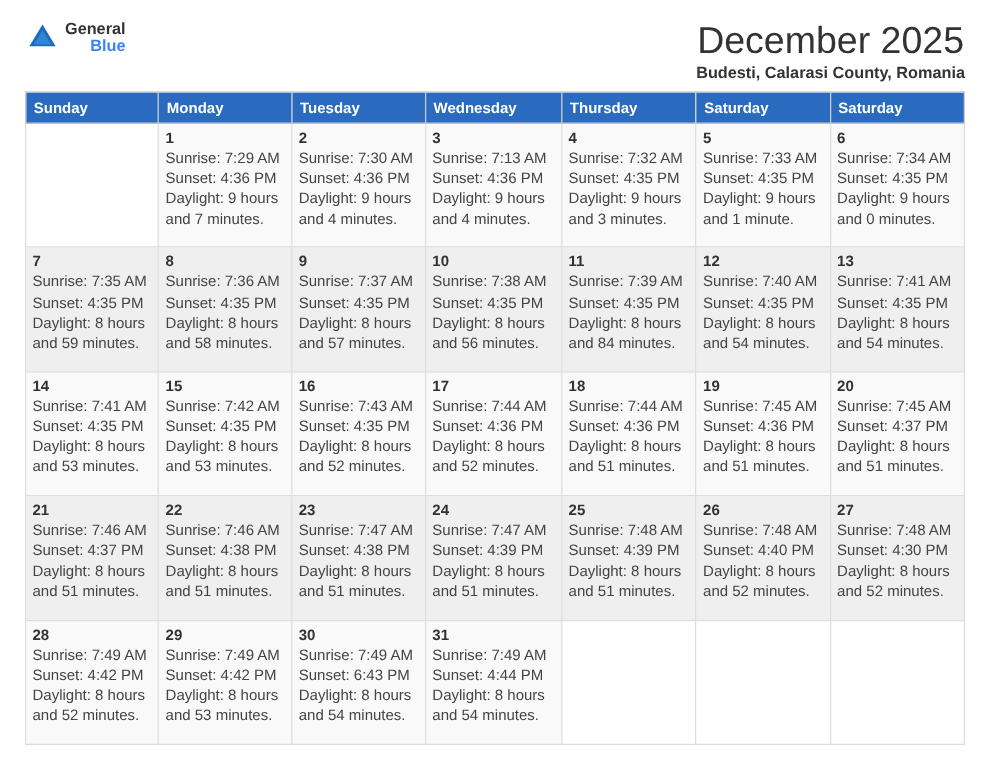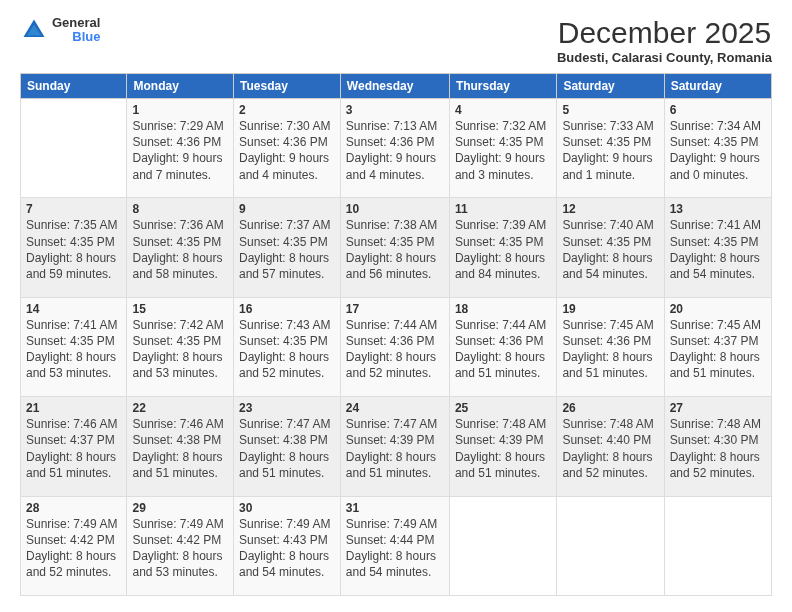--- a/index.html
+++ b/index.html
@@ -253,21 +253,21 @@
           <td>
             <span class="day-number">28</span>
             <div class="day-info"><span>Sunrise: 7:49 AM</span><br><span>Sunset: 4:42 PM</span><br><span>Daylight: 8 hours</span><br><span>and 52 minutes.</span></div>
           </td>
           <td>
             <span class="day-number">29</span>
             <div class="day-info"><span>Sunrise: 7:49 AM</span><br><span>Sunset: 4:42 PM</span><br><span>Daylight: 8 hours</span><br><span>and 53 minutes.</span></div>
           </td>
           <td>
             <span class="day-number">30</span>
-            <div class="day-info"><span>Sunrise: 7:49 AM</span><br><span>Sunset: 4:43 PM</span><br><span>Daylight: 8 hours</span><br><span>and 54 minutes.</span></div>
+            <div class="day-info"><span>Sunrise: 7:49 AM</span><br><span>Sunset: 6:43 PM</span><br><span>Daylight: 8 hours</span><br><span>and 54 minutes.</span></div>
           </td>
           <td>
             <span class="day-number">31</span>
             <div class="day-info"><span>Sunrise: 7:49 AM</span><br><span>Sunset: 4:44 PM</span><br><span>Daylight: 8 hours</span><br><span>and 54 minutes.</span></div>
           </td>
           <td class="empty-cell"></td>
           <td class="empty-cell"></td>
           <td class="empty-cell"></td>
         </tr>
       </tbody>

